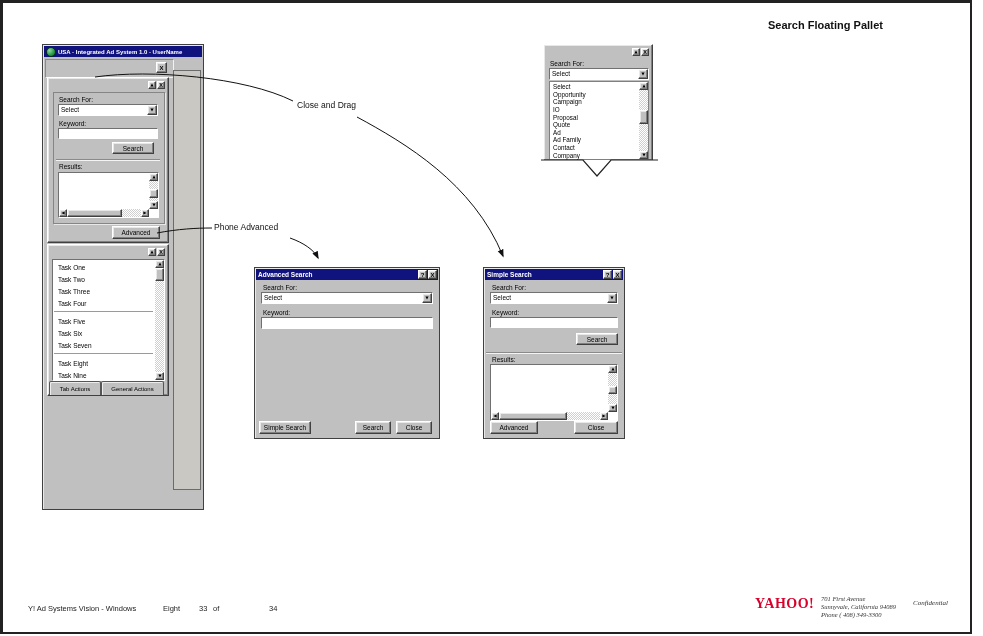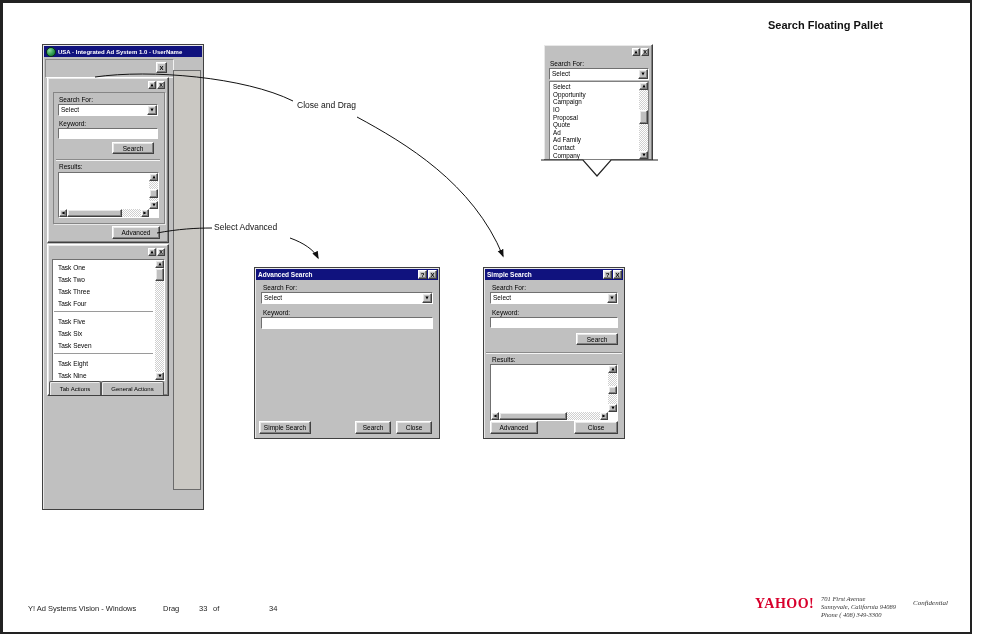--- a/index.html
+++ b/index.html
@@ -284,37 +284,37 @@
             <i class="tri tri-right tri-sm"></i>
           </span>
       </div>
       <div class="abs" style="right:0;bottom:0;width:9px;height:8px;background:#fff;"></div>
     </div>
     <div class="b3 pbtn" style="left:6px;top:153px;width:48px;height:13px;">Advanced</div>
     <div class="b3 pbtn" style="left:90px;top:153px;width:44px;height:13px;">Close</div>
   </div>
 
   <span class="anno" style="left:297px;top:100px;">Close and Drag</span>
-  <span class="anno" style="left:214px;top:222px;">Select Advanced</span>
+  <span class="anno" style="left:214px;top:222px;">Phone Advanced</span>
 
   <svg class="overlay" width="983" height="636" viewBox="0 0 983 636">
     <defs>
       <marker id="ah" markerWidth="9" markerHeight="8" refX="6.5" refY="3" orient="auto">
         <path d="M0,0 L8,3 L0,6 z" fill="#111"></path>
       </marker>
     </defs>
     <path d="M95,77 C150,69 245,77 293,101" fill="none" stroke="#111" stroke-width="1"></path>
     <path d="M357,117 C405,143 473,183 503,256" fill="none" stroke="#111" stroke-width="1" marker-end="url(#ah)"></path>
     <path d="M157,233 C178,229 196,228 212,228" fill="none" stroke="#111" stroke-width="1"></path>
     <path d="M290,238 C304,243 314,250 318,258" fill="none" stroke="#111" stroke-width="1" marker-end="url(#ah)"></path>
     <path d="M541,160 L583,160 L597,176 L611,160 L658,160" fill="none" stroke="#222" stroke-width="1.2"></path>
   </svg>
 
   <span class="foot" style="left:28px;top:604px;">Y! Ad Systems Vision - Windows</span>
-  <span class="foot" style="left:163px;top:604px;">Drag</span>
+  <span class="foot" style="left:163px;top:604px;">Eight</span>
   <span class="foot" style="left:199px;top:604px;">33</span>
   <span class="foot" style="left:213px;top:604px;">of</span>
   <span class="foot" style="left:233px;top:604px;padding-left:36px;">34</span>
   <span class="yahoo">YAHOO!</span>
   <div class="addr">
     <div>701 First Avenue</div>
     <div>Sunnyvale, California 94089</div>
     <div>Phone ( 408) 349-3300</div>
   </div>
   <span class="conf">Confidential</span>

